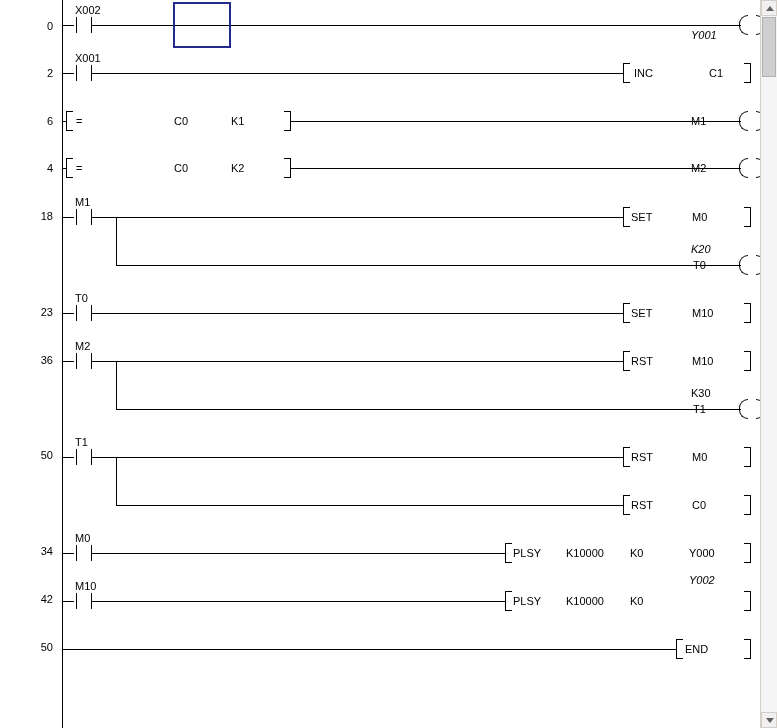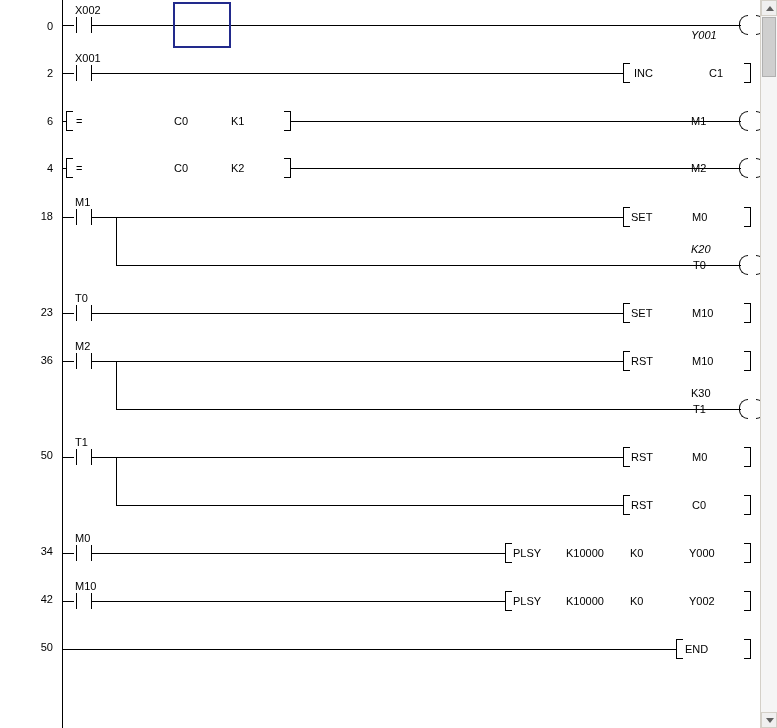--- a/index.html
+++ b/index.html
@@ -367,21 +367,21 @@
       <div class="bar l"></div>
         <div class="bar r"></div>
     </div>
     <div class="wire" style="left:2px;  top:601px; width:11px;"></div>
     <div class="wire" style="left:30px; top:601px; width:415px;"></div>
     <div class="brk left" style="left:444px; top:591px;"></div>
     <div class="brk right" style="left:683px; top:591px;"></div>
     <div class="lbl" style="left:452px; top:595px;">PLSY</div>
     <div class="lbl" style="left:505px; top:595px;">K10000</div>
     <div class="lbl" style="left:569px; top:595px;">K0</div>
-    <div class="lbl" style="left:628px; top:595px;">Y002</div>
+    <div class="lbl" style="left:628px; top:574px;font-style:italic;">Y002</div>
 
     <div class="wire" style="left:2px; top:649px; width:614px;"></div>
     <div class="brk left" style="left:615px; top:639px;"></div>
     <div class="brk right" style="left:683px; top:639px;"></div>
     <div class="lbl" style="left:624px; top:643px;">END</div>
   </div>
 
   <div class="scrollbar">
     <div class="sb-track"></div>
     <div class="sb-btn up">

